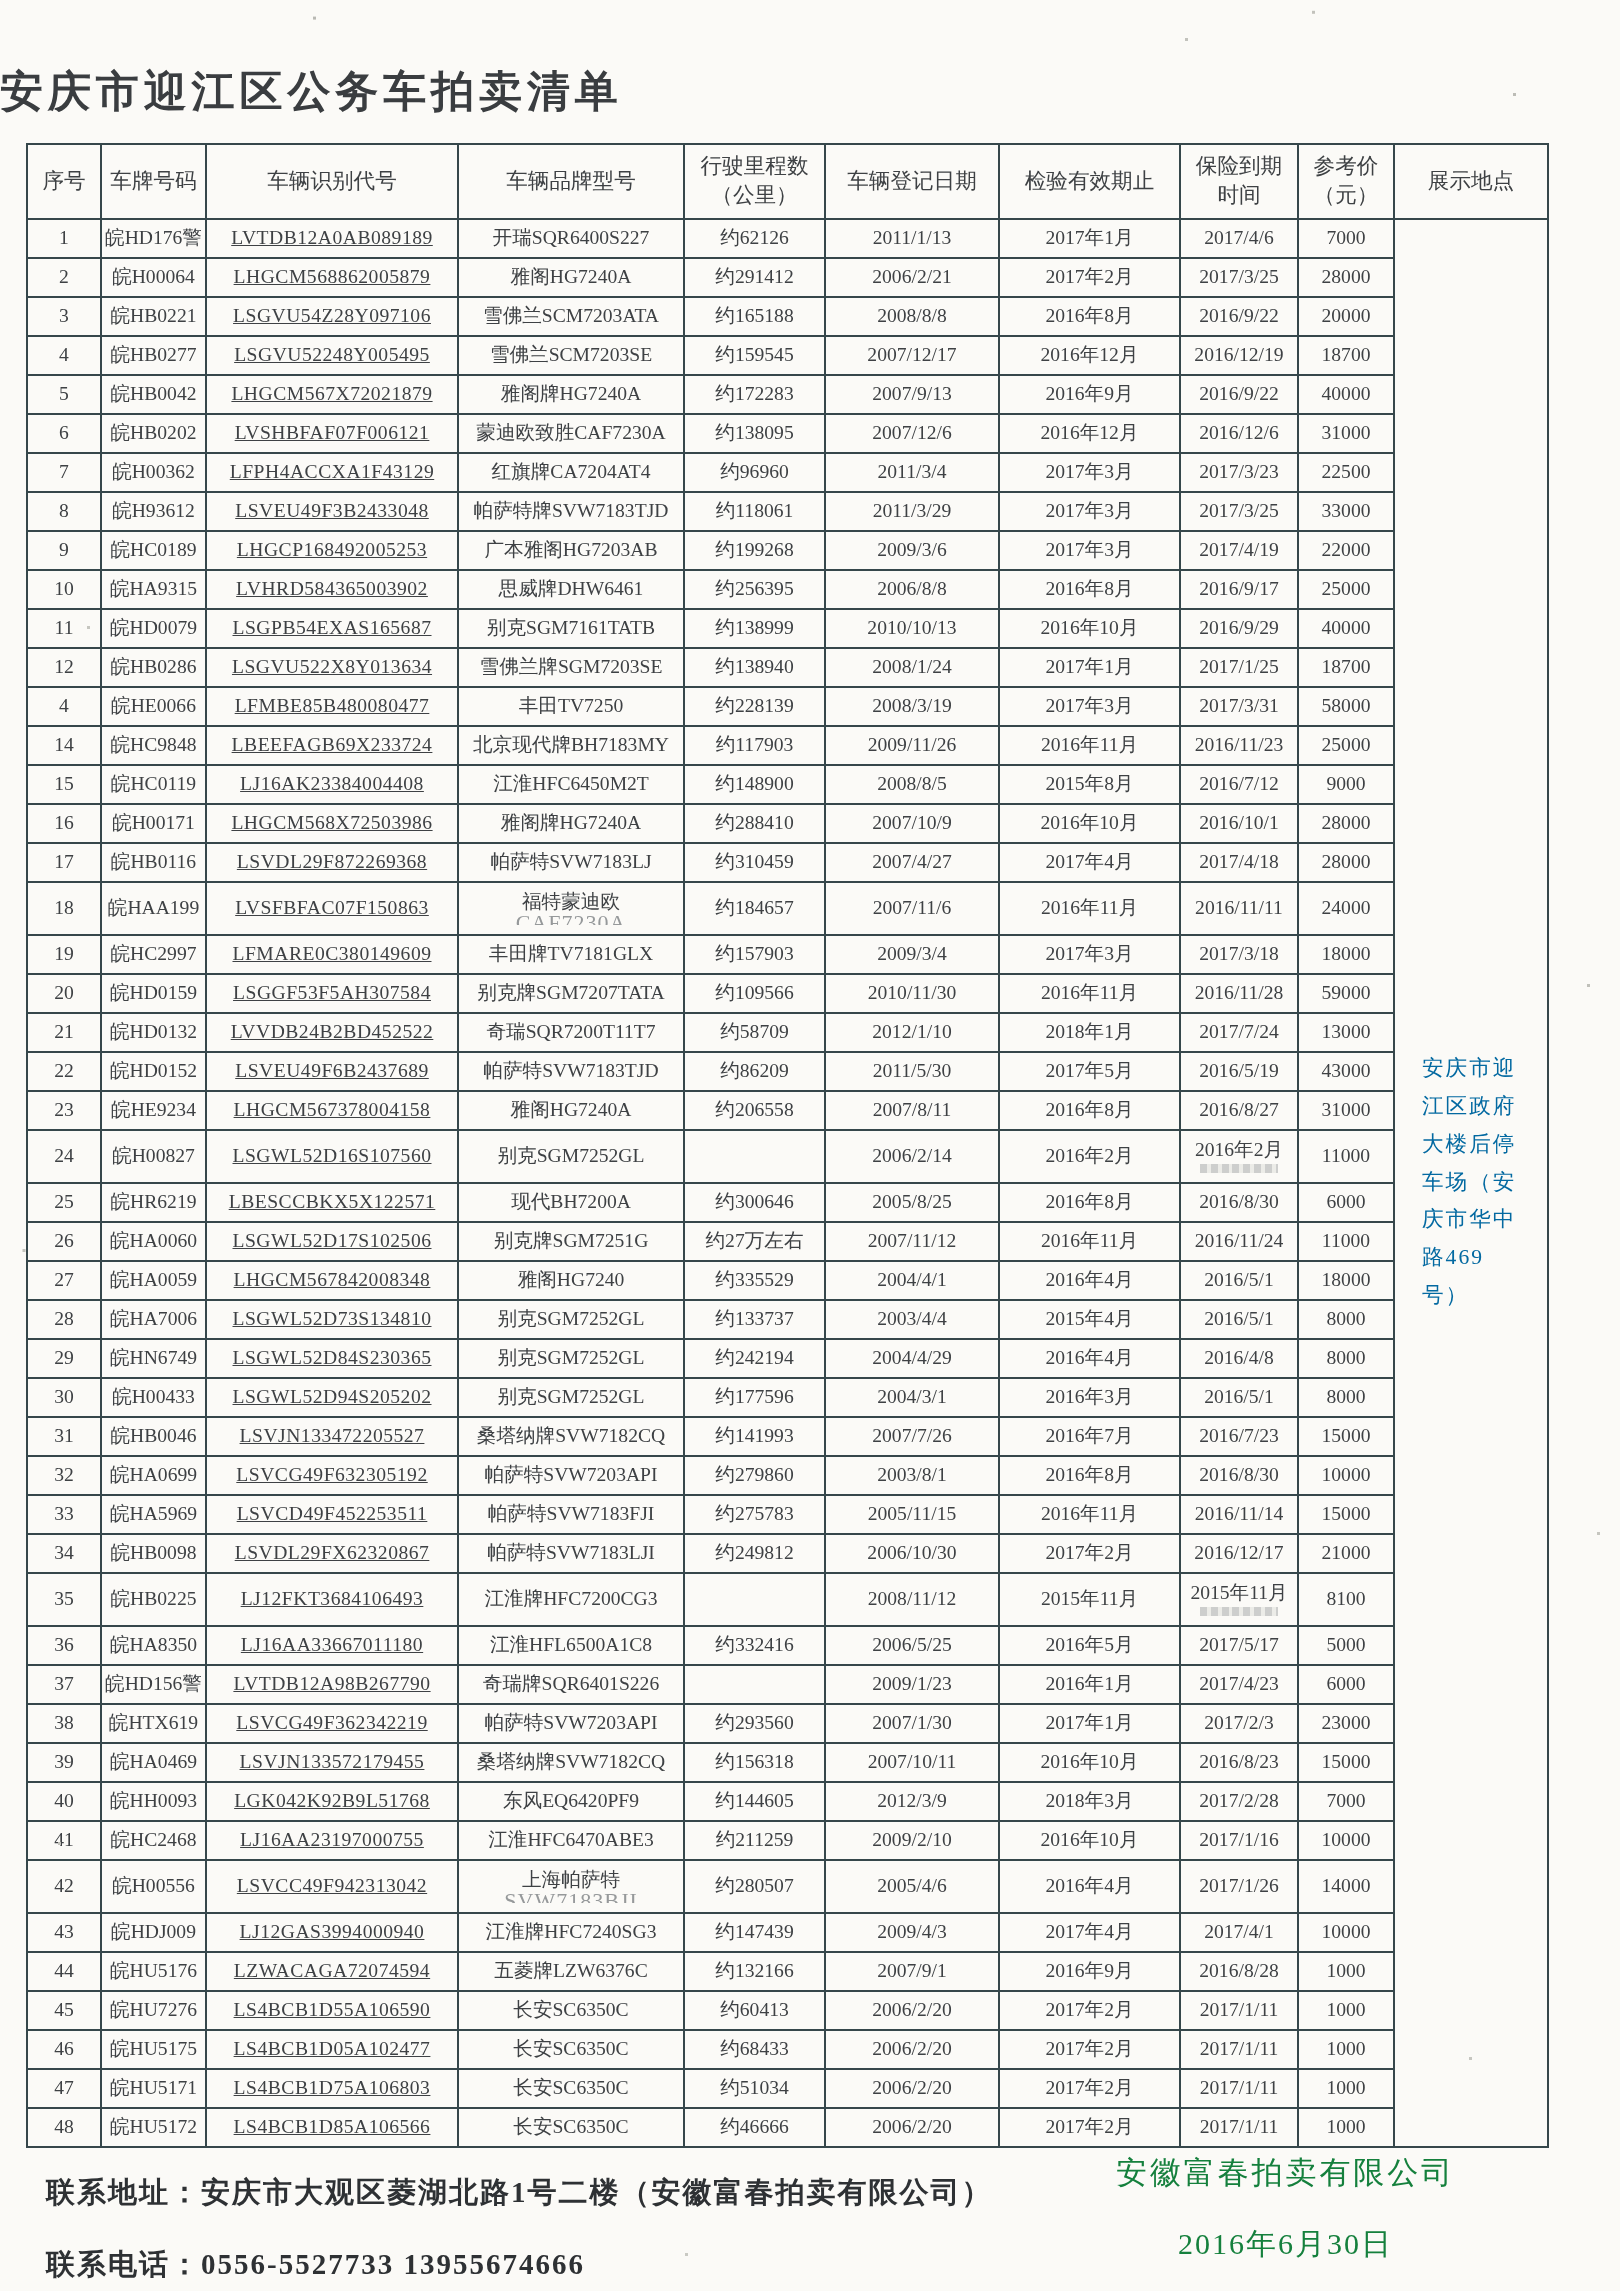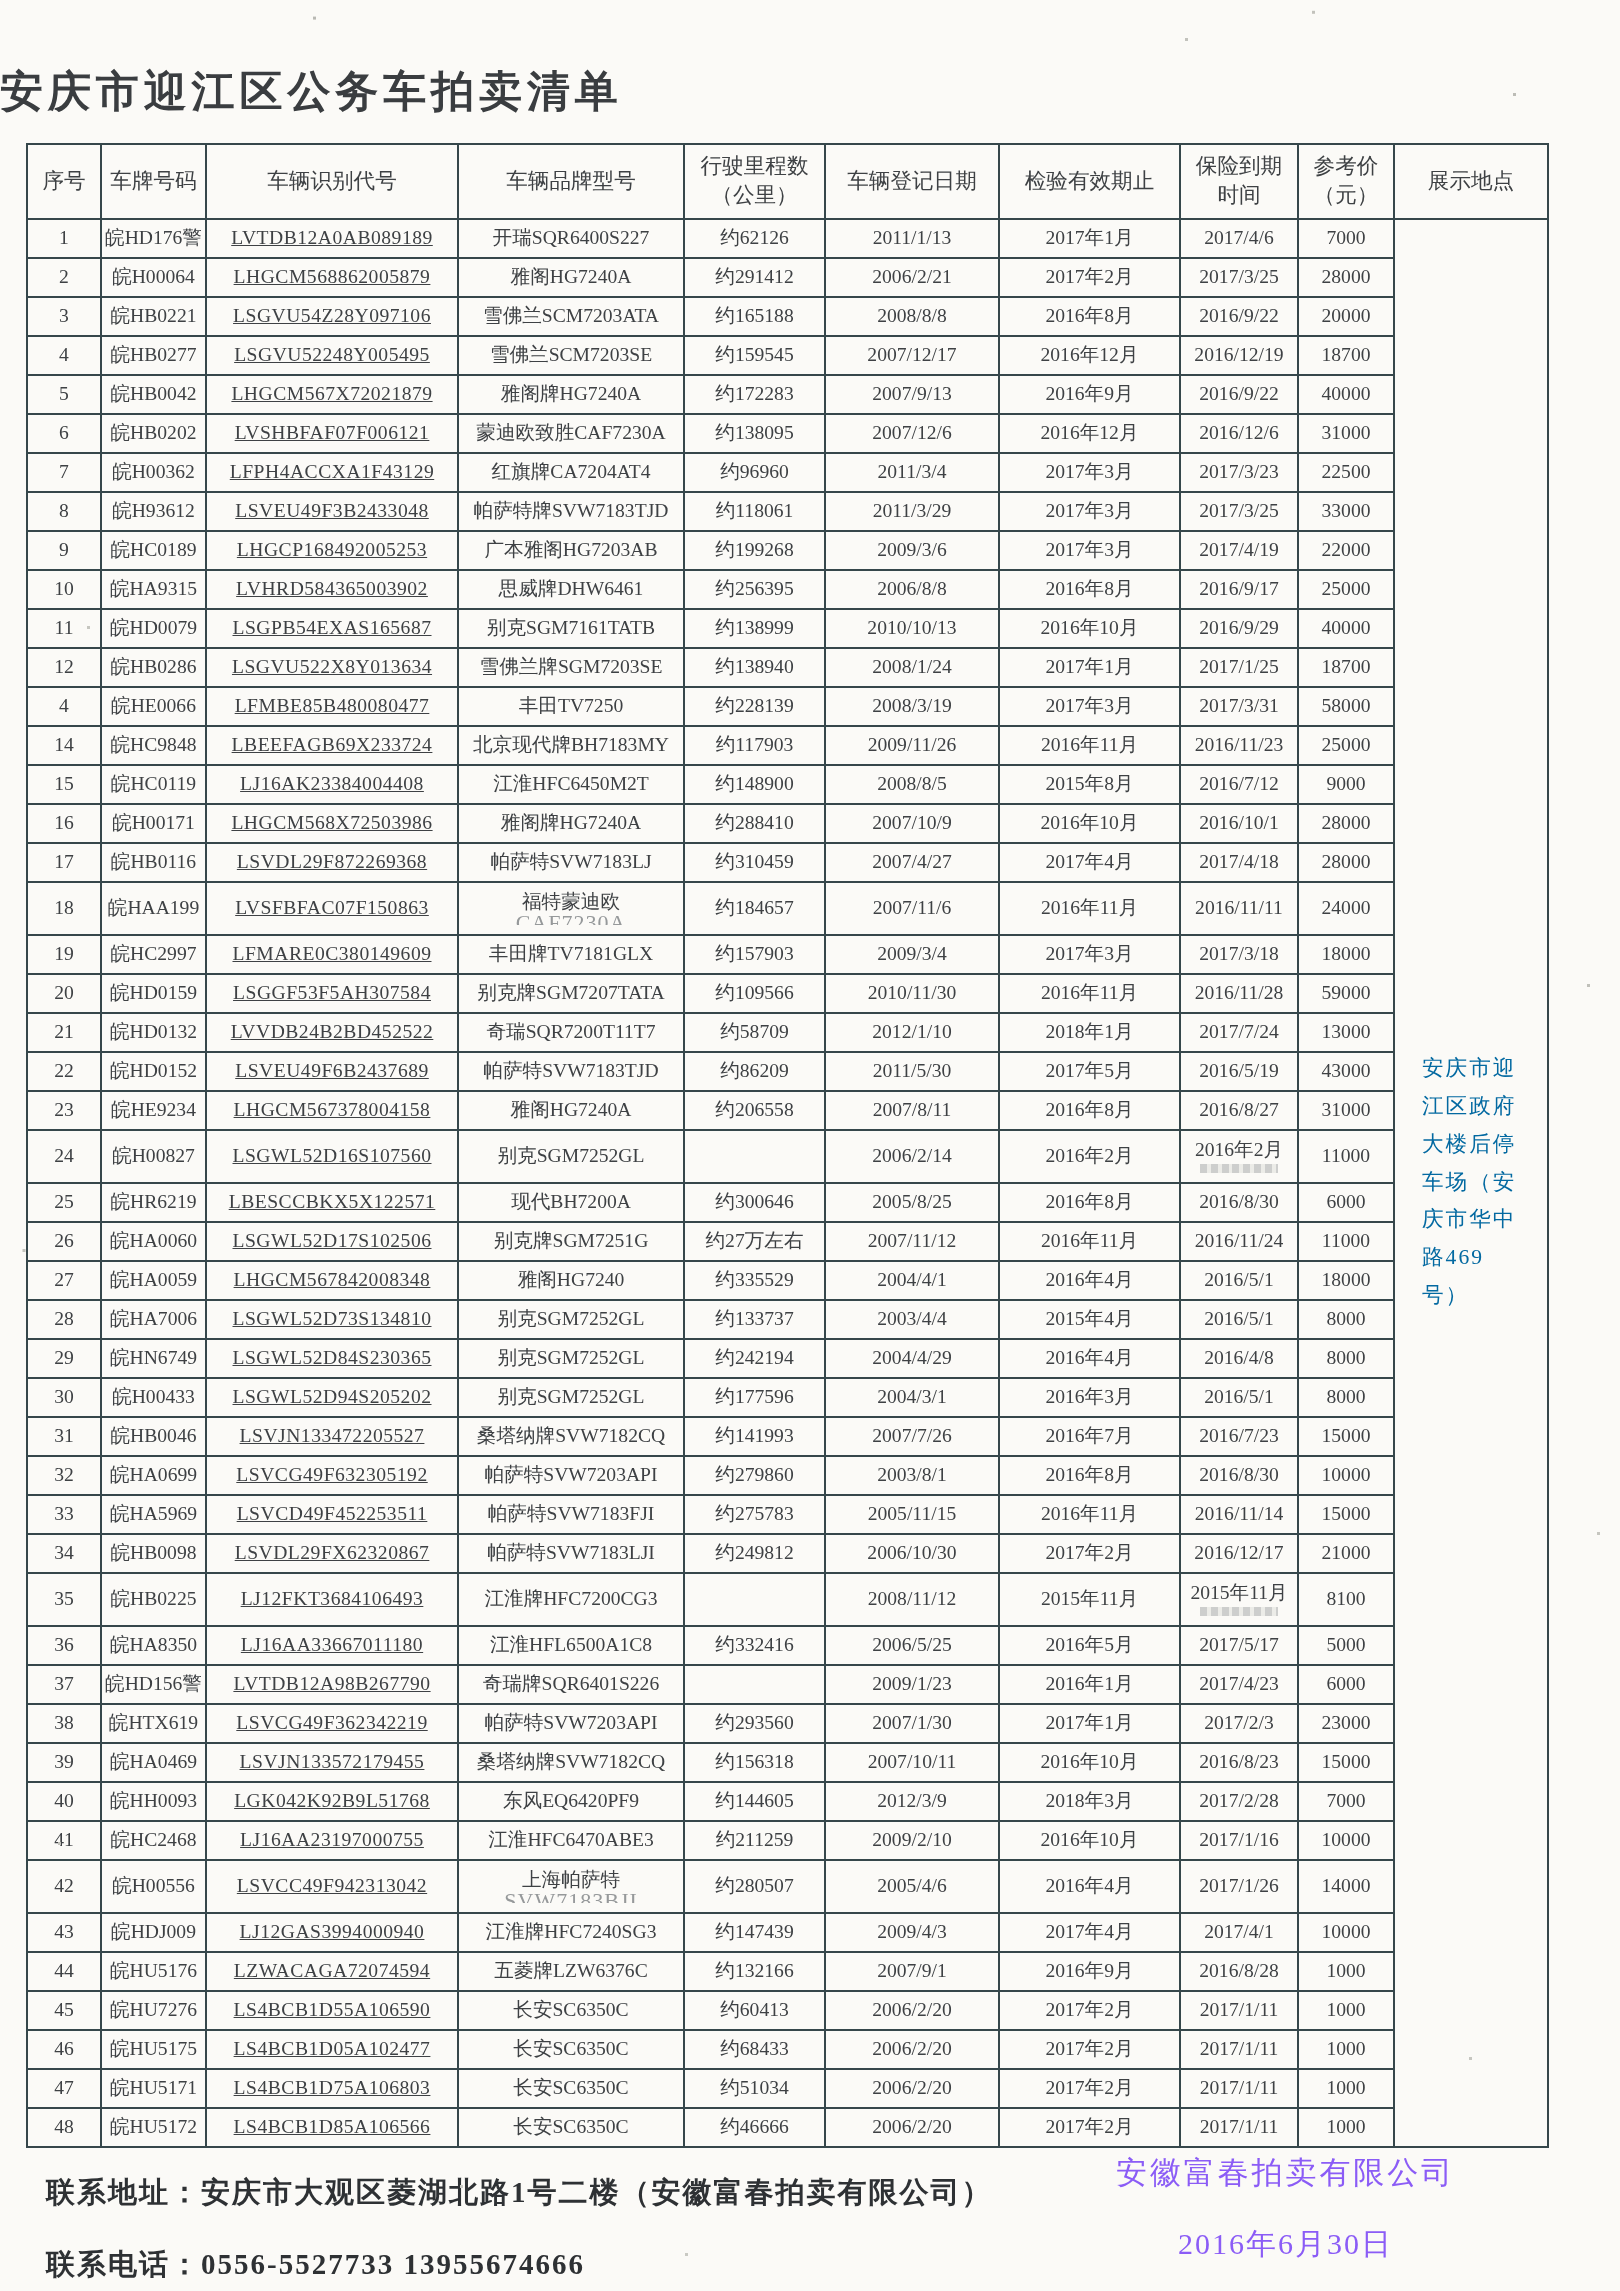--- a/index.html
+++ b/index.html
@@ -44,21 +44,21 @@
   .loc-text{
     width:98px;margin:0 auto;font-size:21.6px;line-height:1.75;letter-spacing:2px;
     text-align:left;color:#0369a1;
   }
   .contact{
     margin:25.5px 0 0 46px;font-size:29px;font-weight:bold;color:#2e3134;letter-spacing:2px;
   }
   .contact + .contact{margin-top:32px;}
   .signature{
     position:absolute;right:165px;top:2152px;text-align:center;
-    font-size:31px;color:#8b5cf6;letter-spacing:2.9px;
+    font-size:31px;color:#15803d;letter-spacing:2.9px;
   }
   .signature .sig-date{margin-top:30px;font-size:30px;letter-spacing:2px;}
 </style>
 </head>
 <body>
 
 <div class="speckles"></div>
 
 <div class="page-title">安庆市迎江区公务车拍卖清单</div>
 

